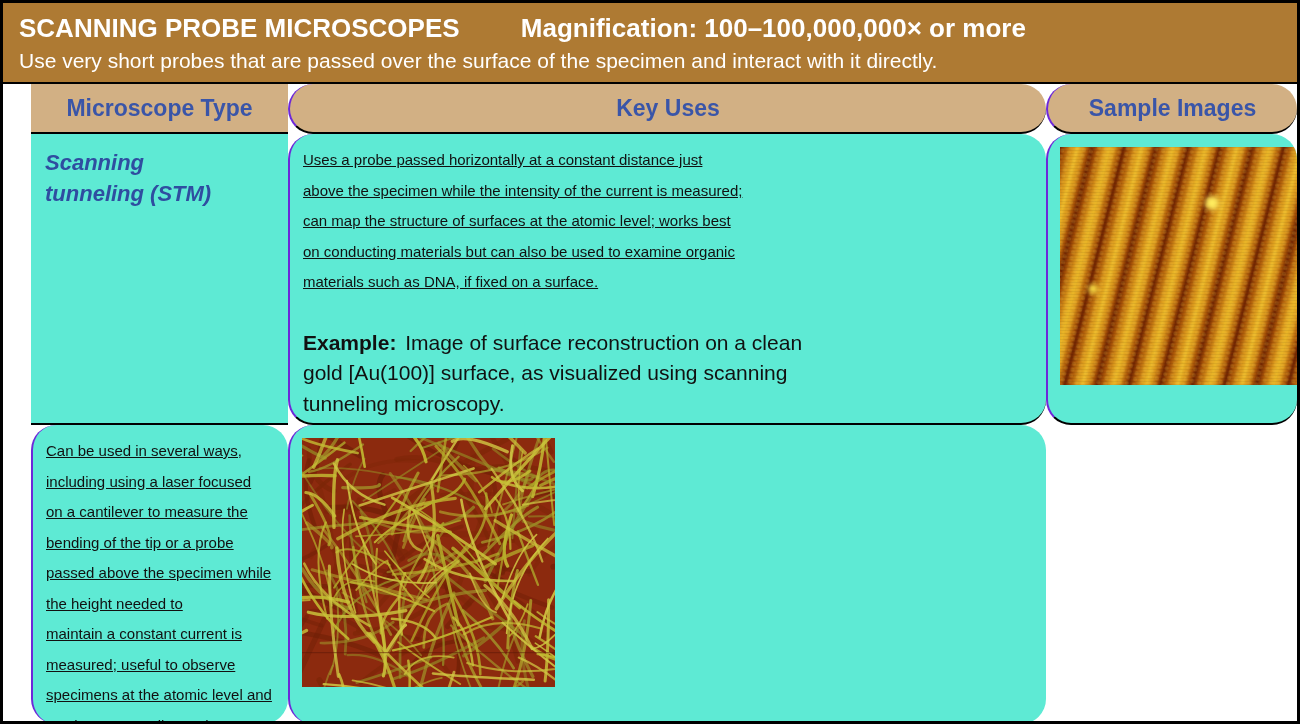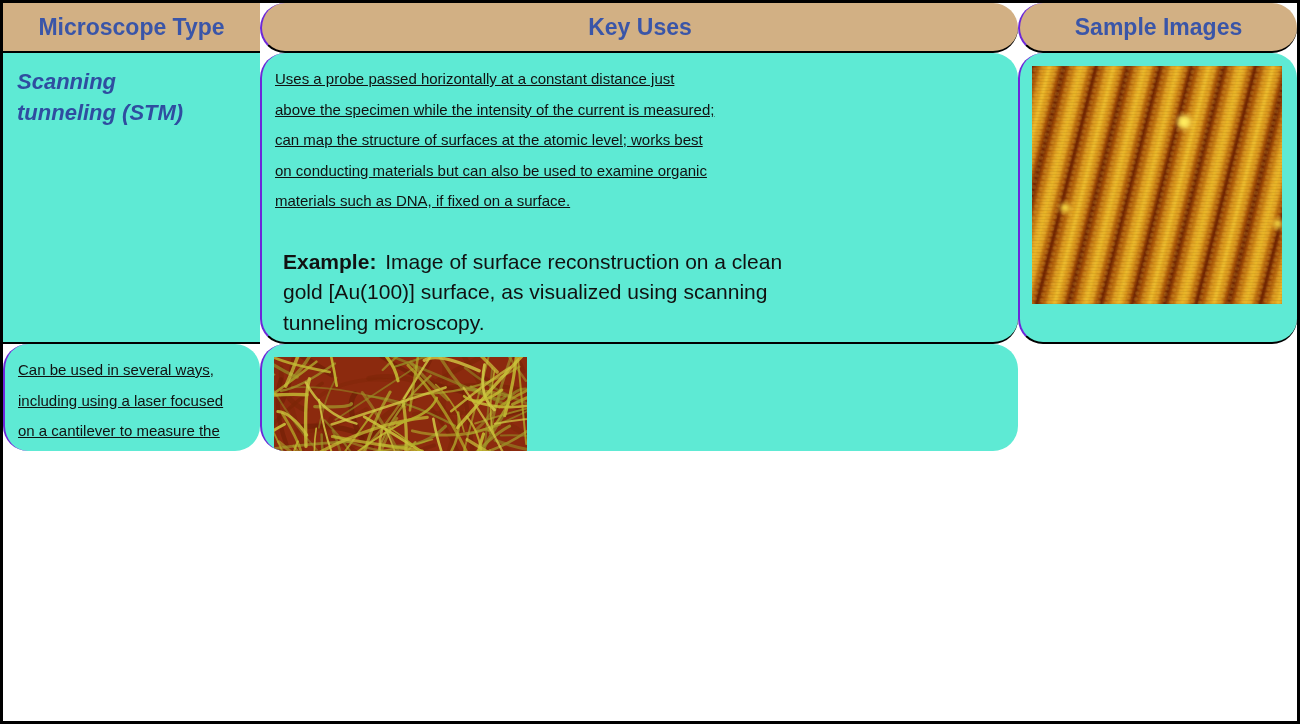--- a/index.html
+++ b/index.html
@@ -16,45 +16,55 @@
   .band-inner{padding:7px 0 0 16px;}
   .band-line1{font-size:26px;font-weight:bold;line-height:36px;white-space:nowrap;}
   .band-title{display:inline-block;}
   .band-mag{display:inline-block;margin-left:54px;}
   .band-sub{font-size:21px;line-height:27px;margin-top:1px;}
   
   .grid{
     display:grid;
     grid-template-columns:257px 758px 1fr;
     grid-template-rows:50px 291px auto;
-    height:448px;
+    height:640px;
+    padding-left:28px;
   }
   .cell{box-sizing:border-box;background:#5eead4;overflow:hidden;}
   .col2,.col3{border-left:2px solid #6d28d9;border-radius:25px;}
   .hrow{background:#D2B084;border-bottom:2px solid #000;
     display:flex;align-items:center;justify-content:center;}
   .htext{color:#3A55A8;font-weight:bold;font-size:23px;}
   .r1{border-bottom:2px solid #000;}
   .typecell{padding:13px 14px 0 14px;}
   .typelabel{
     color:#2F4DA0;font-weight:bold;font-style:italic;
     font-size:22px;line-height:31px;white-space:pre-line;
   }
   .usescell{padding:11px 12px 0 13px;}
   .uses-text{font-size:15px;line-height:30.5px;white-space:pre-line;margin:0;text-decoration:underline;}
-  .example{font-size:21px;line-height:30.5px;margin:30px 0 0 8px;white-space:pre-line;}
+  .example{font-size:21px;line-height:30.5px;margin:30px 0 0 0;white-space:pre-line;}
   .example-label{font-weight:bold;margin-right:0.42em;}
   .imgcell{padding:13px 0 0 12px;}
   .micrograph{display:block;}
 </style>
 </head>
 <body>
 
 <div class="outer">
 
+  <div class="band">
+    <div class="band-inner">
+      <div class="band-line1">
+        <span class="band-title">SCANNING PROBE MICROSCOPES</span>
+        <span class="band-mag">Magnification: 100–100,000,000× or more</span>
+      </div>
+      <div class="band-sub">Use very short probes that are passed over the surface of the specimen and interact with it directly.</div>
+    </div>
+  </div>
 
   <div class="grid">
 
     <div class="cell hrow col1">
       <span class="htext">Microscope Type</span>
     </div>
     <div class="cell hrow col2">
       <span class="htext">Key Uses</span>
     </div>
     <div class="cell hrow col3">

